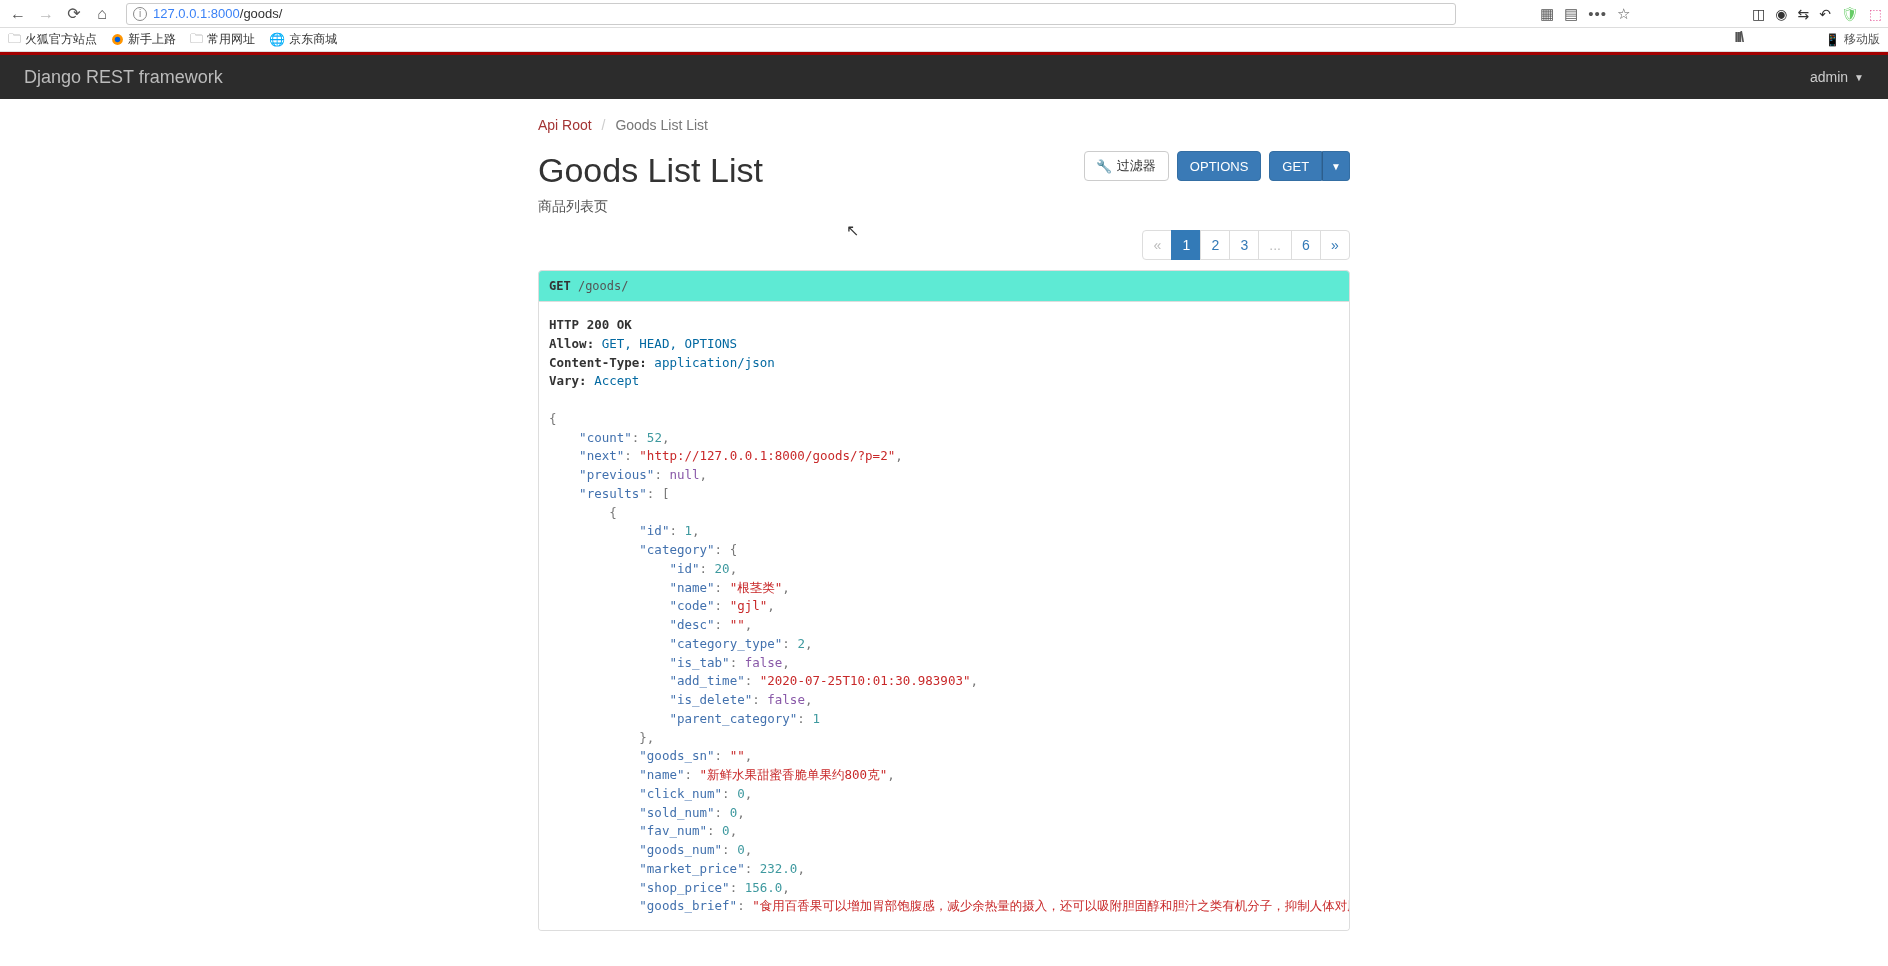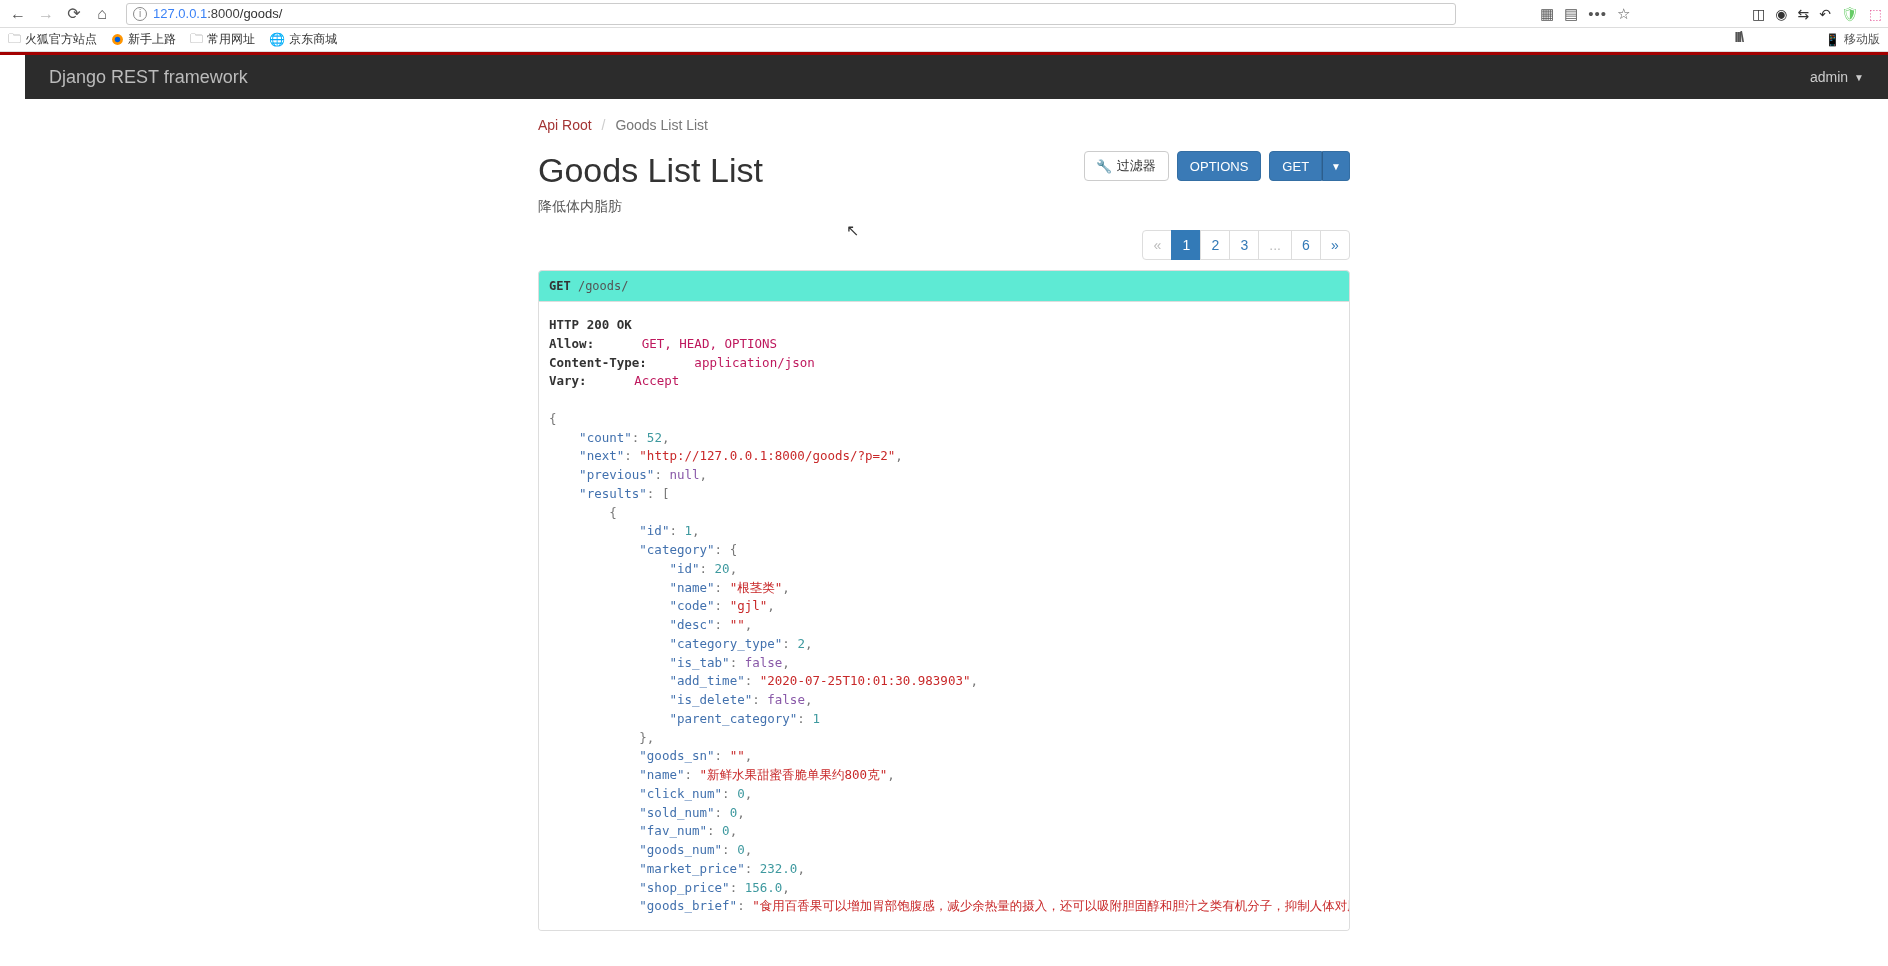--- a/index.html
+++ b/index.html
@@ -5,36 +5,36 @@
 * { margin: 0; padding: 0; box-sizing: border-box; }
 body { font-family: Arial, sans-serif; background: #fff; font-size: 14px; color: #333; }
 
 
 .browser-toolbar { height: 28px; display: flex; align-items: center; padding: 0 6px; gap: 4px; border-bottom: 1px solid #ddd; }
 .nav-btn { width: 24px; height: 24px; display: flex; align-items: center; justify-content: center; color: #555; font-size: 16px; cursor: pointer; }
 .nav-btn.disabled { color: #bbb; }
 .url-bar { flex: 1; margin: 0 80px 0 8px; height: 22px; border: 1px solid #ccc; border-radius: 3px; display: flex; align-items: center; padding: 0 6px; font-size: 13px; background: #fff; }
 .url-bar .info-icon { color: #888; margin-right: 6px; border: 1px solid #888; border-radius: 50%; width: 14px; height: 14px; font-size: 10px; display: flex; align-items: center; justify-content: center; }
 .url-bar .host { color: #3b82f6; }
-.url-bar .port { color: #404040; }
+.url-bar .port { color: #3b82f6; }
 .url-bar .path { color: #333; }
 .tb-right { display: flex; align-items: center; gap: 10px; color: #555; }
 .tb-right .ico { font-size: 15px; }
 .tb-right .dots { letter-spacing: 1px; }
 .tb-far-right { display: flex; align-items: center; gap: 10px; margin-left: 100px; }
 
 .bookmarks-bar { height: 24px; display: flex; align-items: center; padding: 0 8px; gap: 14px; border-bottom: 1px solid #ddd; font-size: 12px; color: #333; }
 .bookmark { display: flex; align-items: center; gap: 4px; cursor: pointer; }
 .bookmark .folder-icon { color: #888; font-size: 13px; }
 .bookmark .ff { width: 13px; height: 13px; }
 .mobile-link { margin-left: auto; display: flex; align-items: center; gap: 4px; color: #555; cursor: pointer; }
 
 
 .drf-top-stripe { height: 3px; background: #a30000; }
-.drf-nav { background: #2c2c2c; height: 44px; display: flex; align-items: center; padding: 0 24px; margin-left: 25px; }
+.drf-nav { background: #2c2c2c; height: 44px; display: flex; align-items: center; padding: 0 24px; }
 .drf-container { width: 812px; margin: 0 auto; }
 .drf-nav-inner { display: flex; align-items: center; justify-content: space-between; width: 100%; }
 .drf-brand { color: #bbb; font-size: 18px; font-weight: 400; }
 .drf-user { color: #ccc; font-size: 14px; display: flex; align-items: center; gap: 6px; cursor: pointer; }
 .drf-user .caret { font-size: 10px; }
 
 .drf-content { padding: 18px 0 0 0; }
 .breadcrumb { font-size: 14px; color: #777; margin-bottom: 18px; }
 .breadcrumb .link { color: #a33434; cursor: pointer; }
 .breadcrumb .sep { color: #ccc; margin: 0 6px; }
@@ -59,21 +59,21 @@
 .page-item:first-child { border-radius: 4px 0 0 4px; }
 .page-item:last-child { border-radius: 0 4px 4px 0; }
 
 .request-bar { margin-top: 10px; border: 1px solid #ddd; background: #5eead4; padding: 8px 10px; font-family: Consolas, monospace; font-size: 12px; color: #333; border-radius: 4px 4px 0 0; }
 .request-bar .method { font-weight: bold; }
 .request-bar .path { color: #555; }
 
 .response-box { border: 1px solid #ddd; border-top: none; background: #fff; padding: 14px 10px; font-family: Consolas, monospace; font-size: 12.5px; line-height: 1.5; border-radius: 0 0 4px 4px; overflow-x: auto; white-space: pre; }
 .status-line { font-weight: bold; }
 .hkey { font-weight: bold; }
-.hval { color: #be185d; margin-left: 40px; }
+.hval { color: #0369a1; }
 
 .jkey { color: #4271ae; }
 .jstr { color: #c82829; }
 .jnum { color: #3e999f; }
 .jbool { color: #8959a8; }
 .jnull { color: #8959a8; }
 .jpunc { color: #777; }
 
 .cursor { position: absolute; left: 846px; top: 221px; font-size: 16px; pointer-events: none; }
 </style>
@@ -148,21 +148,21 @@
 <div class="drf-container drf-content">
   <div class="breadcrumb">
     <span class="link">Api Root</span>
     <span class="sep">/</span>
     <span>Goods List List</span>
   </div>
 
   <div class="header-row">
     <div>
       <h1 class="title">Goods List List</h1>
-      <div class="subtitle">降低体内脂肪</div>
+      <div class="subtitle">商品列表页</div>
     </div>
     <div class="btn-group">
       <div class="btn white">
         <span>🔧</span>
         <span>过滤器</span>
       </div>
       <div class="btn blue">
         <span>OPTIONS</span>
       </div>
       <div class="btn-split">

